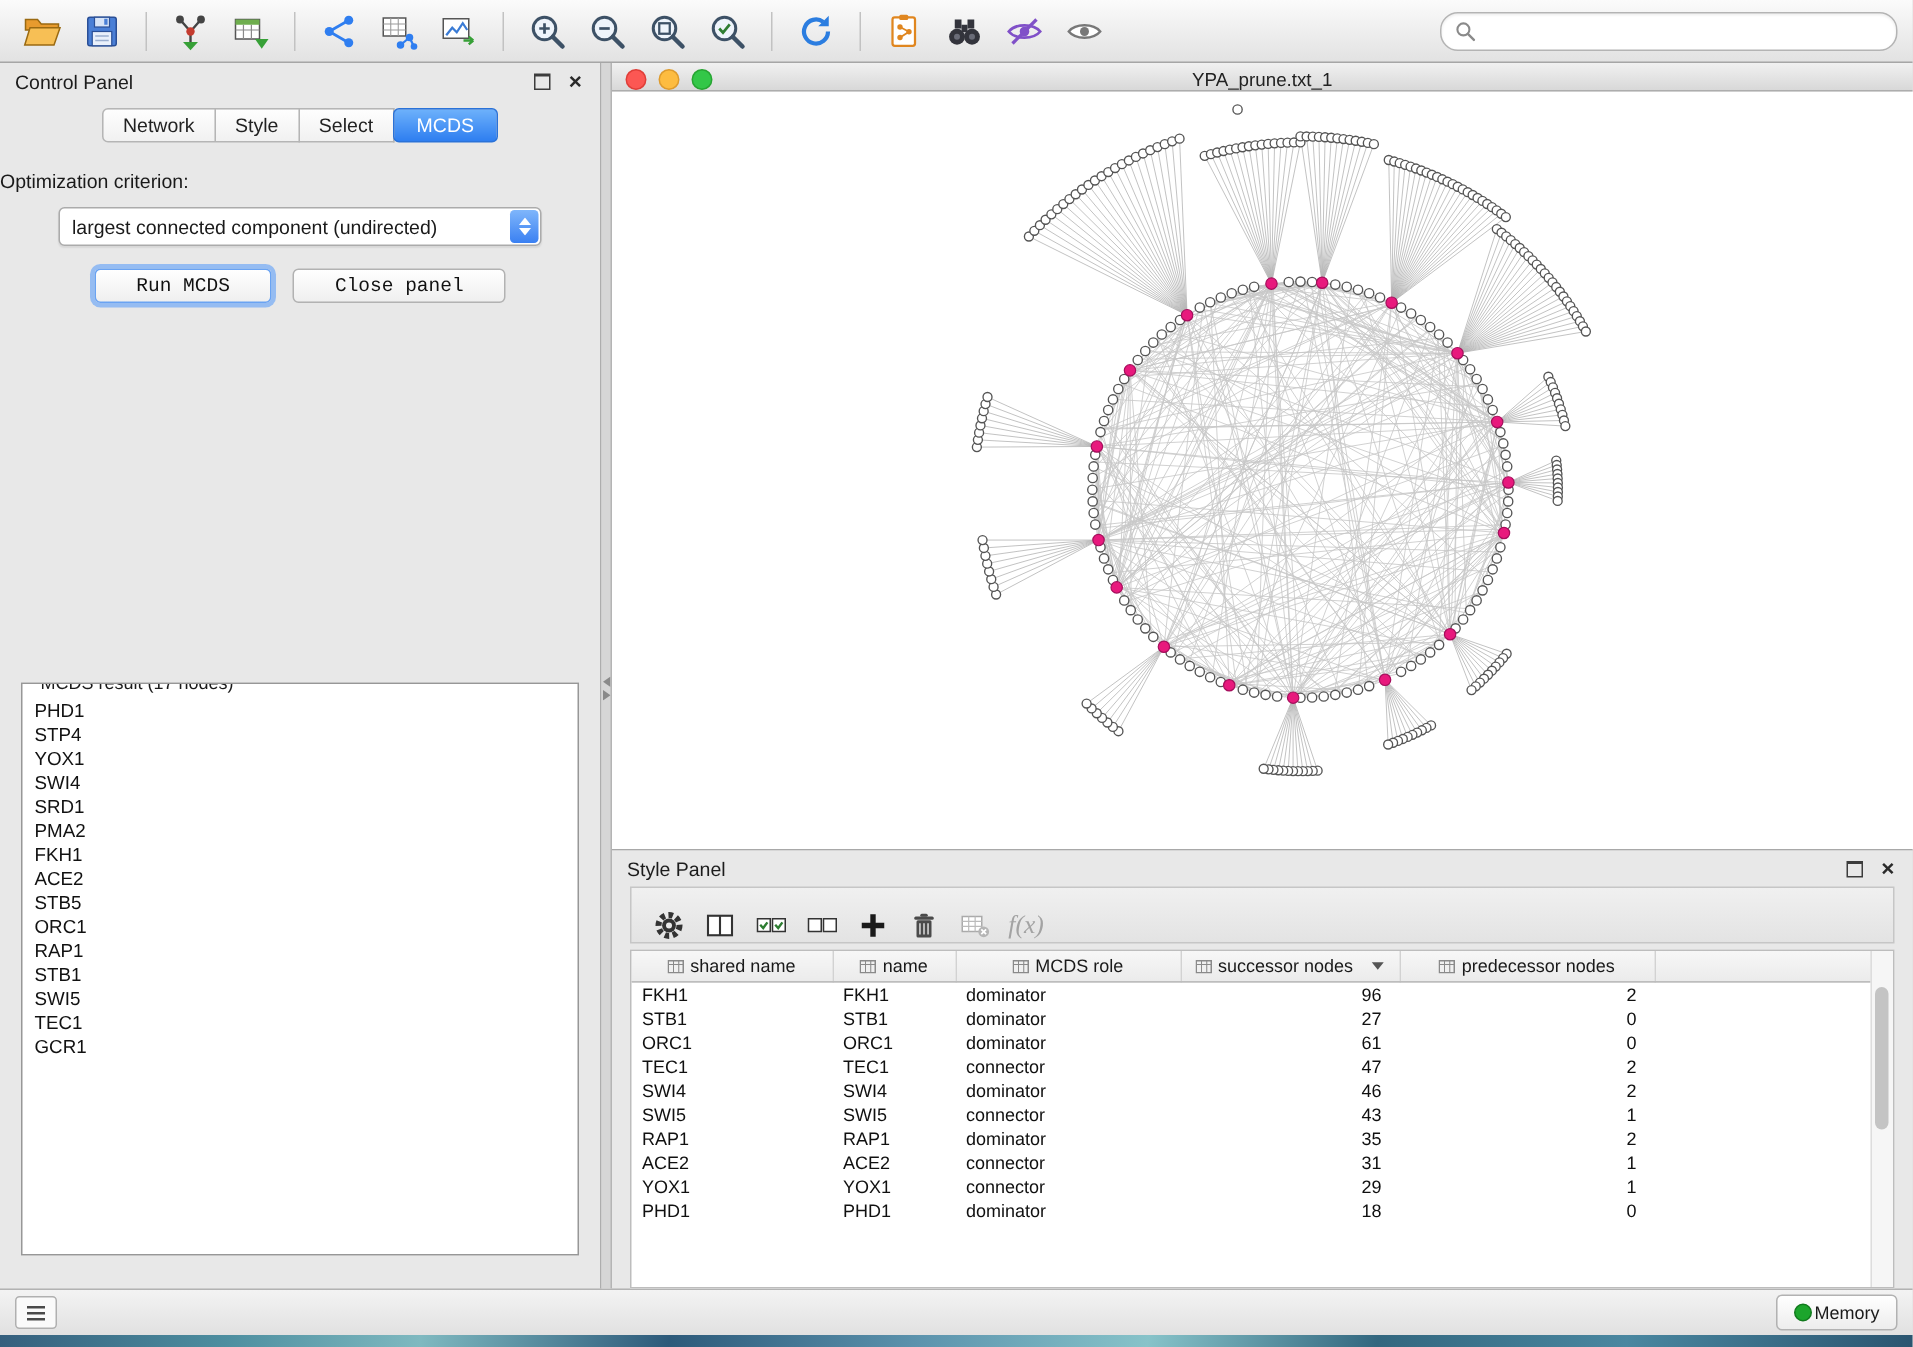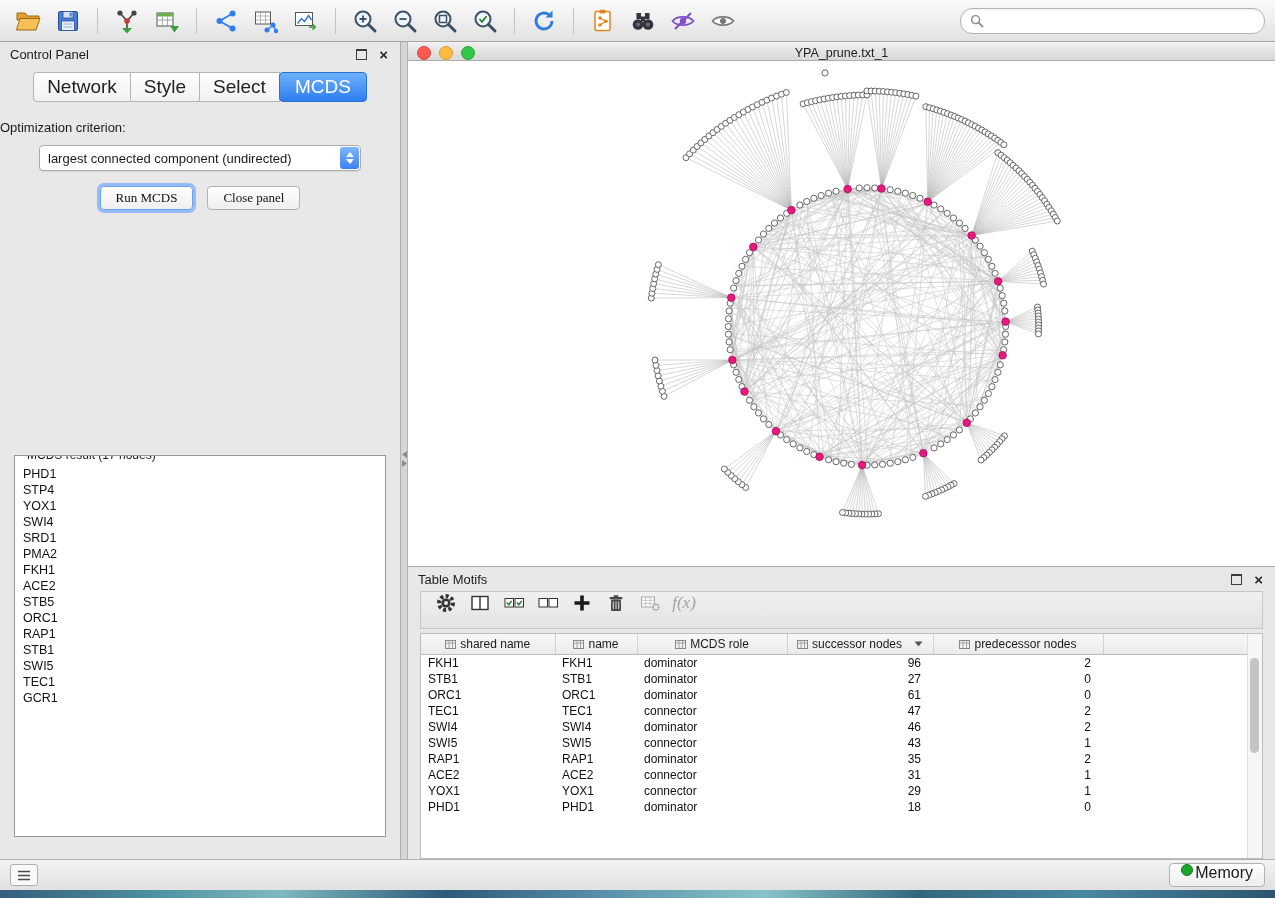--- a/index.html
+++ b/index.html
@@ -23,35 +23,35 @@
   .grip{position:absolute;top:408px;left:0;width:6px;height:18px;display:flex;flex-direction:column;align-items:center;justify-content:center;gap:2px}
   #right-area{flex:1;display:flex;flex-direction:column;min-width:0}
 
   .panel-titlebar{height:24px;flex:0 0 24px;display:flex;align-items:center;padding:0 10px;font-size:13px;color:#1c1c1c}
   .titlebar-spacer{flex:1}
   .win-float{width:9px;height:8px;border:1px solid #3c3c3c;border-top-width:2px;margin-right:12px}
   .win-close{font-size:15px;font-weight:bold;color:#2a2a2a;line-height:1;margin-right:2px}
 
   
   .cp-tabs{display:flex;justify-content:center;margin-top:6px}
-  .cp-tab{font-size:19px;padding:3px 13px;background:linear-gradient(#fefefe,#f1f1f1);
+  .cp-tab{font-size:13px;padding:3px 13px;background:linear-gradient(#fefefe,#f1f1f1);
           border:1px solid #b5b5b5;border-left:none;color:#222}
   .cp-tab:first-child{border-left:1px solid #b5b5b5;border-radius:4px 0 0 4px}
   .cp-tab.active{background:linear-gradient(#6db1fb,#2e7ef0);color:#fff;border:1px solid #2a72d8;
                  border-radius:4px;padding:3px 15px;margin-left:-1px}
 
   .opt-label{text-align:left;margin-top:18px;font-size:13px}
   .dropdown{width:312px;height:24px;margin:10px auto 0;background:#fff;border:1px solid #ababab;border-radius:4px;
             display:flex;align-items:center;font-size:13px;padding-left:8px;box-shadow:0 1px 1px rgba(0,0,0,.07)}
   .dd-value{flex:1;white-space:nowrap;overflow:hidden}
   .dd-stepper{width:19px;height:22px;margin-right:1px;border-radius:3px;background:linear-gradient(#7fb6fb,#3a80f2);
               display:flex;flex-direction:column;align-items:center;justify-content:center;gap:2px}
 
   .btn-row{display:flex;justify-content:center;gap:14px;margin-top:15px}
-  .mac-btn{font-size:13px;font-family:Liberation Serif, serif;padding:3px 15px;background:linear-gradient(#ffffff,#efefef);
+  .mac-btn{font-size:13px;font-family:Liberation Mono, monospace;padding:3px 27px;background:linear-gradient(#ffffff,#efefef);
            border:1px solid #b2b2b2;border-radius:4px;color:#111}
   .mac-btn.focused{box-shadow:0 0 0 3px rgba(94,158,248,.6);border-color:#6aa3f2}
 
   .cp-spacer{flex:1}
   .result-box{margin:0 14px 22px;flex:0 0 370px;border:1px solid #979797;background:#fff;position:relative;
               padding:10px 0 0 8px;overflow:hidden}
   .result-title{position:absolute;top:-8px;left:8px;font-size:12px;padding:0 4px;
                 background:linear-gradient(#e8e8e8 55%,#ffffff 45%)}
   .mcds-item{font-size:12.5px;line-height:16px;color:#111}
 
@@ -63,21 +63,21 @@
   .light{width:12px;height:12px;border-radius:50%}
   .light.red{background:#fc5753;border:1px solid #df3e38}
   .light.yellow{background:#fdbc40;border:1px solid #de9b2d}
   .light.green{background:#33c748;border:1px solid #27a532}
   .net-title{position:absolute;left:0;right:0;text-align:center;font-size:12.5px;color:#222}
   #net-svg{display:block;background:#fff}
 
   
   #table-panel{flex:1;background:#e8e8e8;display:flex;flex-direction:column;min-height:0}
   .tp-toolbar{height:36px;flex:0 0 36px;margin:0 12px;background:linear-gradient(#f0f0f0,#e3e3e3);
-              border:1px solid #c6c6c6;display:flex;align-items:flex-start;gap:12px;padding:0 14px}
+              border:1px solid #c6c6c6;display:flex;align-items:flex-end;gap:12px;padding:0 14px}
   .tp-icon{display:flex;align-items:center;justify-content:center;width:22px;height:22px}
   .fx{font-family:"Liberation Serif",serif;font-style:italic;font-size:17px;color:#a3a3a3}
 
   .table-wrap{flex:1;margin:4px 12px 0;background:#fff;border:1px solid #bdbdbd;position:relative;overflow:hidden}
   table{border-collapse:collapse;table-layout:fixed;width:calc(100% - 14px);font-size:12px}
   th{height:20px;background:linear-gradient(#f7f7f7,#ebebeb);border-right:1px solid #d2d2d2;border-bottom:1px solid #bdbdbd;
      font-weight:normal;font-size:12px;text-align:center;white-space:nowrap;overflow:hidden;padding:0 4px}
   th .hlbl{margin-left:4px}
   td{height:16px;padding:0 7px;white-space:nowrap;overflow:hidden;color:#101010}
   td.num{text-align:right;padding-right:12px}
@@ -89,21 +89,21 @@
   .ttab:first-child{border-left:1px solid #b5b5b5;border-radius:4px 0 0 4px}
   .ttab:last-child{border-radius:0 4px 4px 0}
   .ttab.active{background:linear-gradient(#5aa5f8,#2e7ef0);color:#fff;border-color:#2a72d8}
 
   
   #statusbar{height:30px;flex:0 0 30px;background:linear-gradient(#f3f3f3,#e1e1e1);border-top:1px solid #b2b2b2;
              display:flex;align-items:center;padding:0 10px}
   .hamburger{width:26px;height:20px;border:1px solid #b0b0b0;border-radius:3px;background:#fafafa;
              display:flex;align-items:center;justify-content:center}
   .memory-btn{margin-left:auto;height:22px;border:1px solid #b2b2b2;border-radius:4px;background:linear-gradient(#ffffff,#ededed);
-              display:flex;gap:2px;padding:0 11px;font-size:16px}
+              display:flex;align-items:center;gap:2px;padding:0 11px;font-size:12px}
   .mem-dot{width:10px;height:10px;border-radius:50%;background:#1ca52c;border:1px solid #117a1d}
 
   #desktop-strip{height:8px;flex:0 0 8px;
     background:linear-gradient(100deg,#355f7d 0%,#4e8fa0 12%,#7fb9c0 22%,#2d5a7a 35%,#5c93ad 48%,#87c3c9 60%,#33677f 72%,#4a87a0 85%,#2b5570 100%)}
 </style>
 </head>
 <body>
 
 <div id="app">
 
@@ -1168,21 +1168,21 @@
               <circle cx="594.9625165019991" cy="294.89972502366857" r="3.8" fill="#e8197d" stroke="#a50e5c" stroke-width="0.8"></circle>
               <circle cx="411.459200077732" cy="396.61727428924127" r="3.8" fill="#e8197d" stroke="#a50e5c" stroke-width="0.8"></circle>
               <circle cx="336.27028459260913" cy="331.2565472272388" r="3.8" fill="#e8197d" stroke="#a50e5c" stroke-width="0.8"></circle>
               <circle cx="345.1378658438301" cy="186.2728753472046" r="3.8" fill="#e8197d" stroke="#a50e5c" stroke-width="0.8"></circle>
             </g>
           </svg>
       </div>
 
       <div id="table-panel">
         <div class="panel-titlebar">
-          <span>Table Motifs</span>
+          <span>Style Panel</span>
           <span class="titlebar-spacer"></span>
           <span class="win-float"></span>
           <span class="win-close">×</span>
         </div>
 
         <div class="tp-toolbar">
           <span class="tp-icon">
             <svg width="20" height="20" viewBox="0 0 20 20">
               <circle cx="10" cy="10" r="7" fill="none" stroke="#333" stroke-width="4" stroke-dasharray="3 2.4"></circle>
               <circle cx="10" cy="10" r="4.6" fill="#333"></circle>

